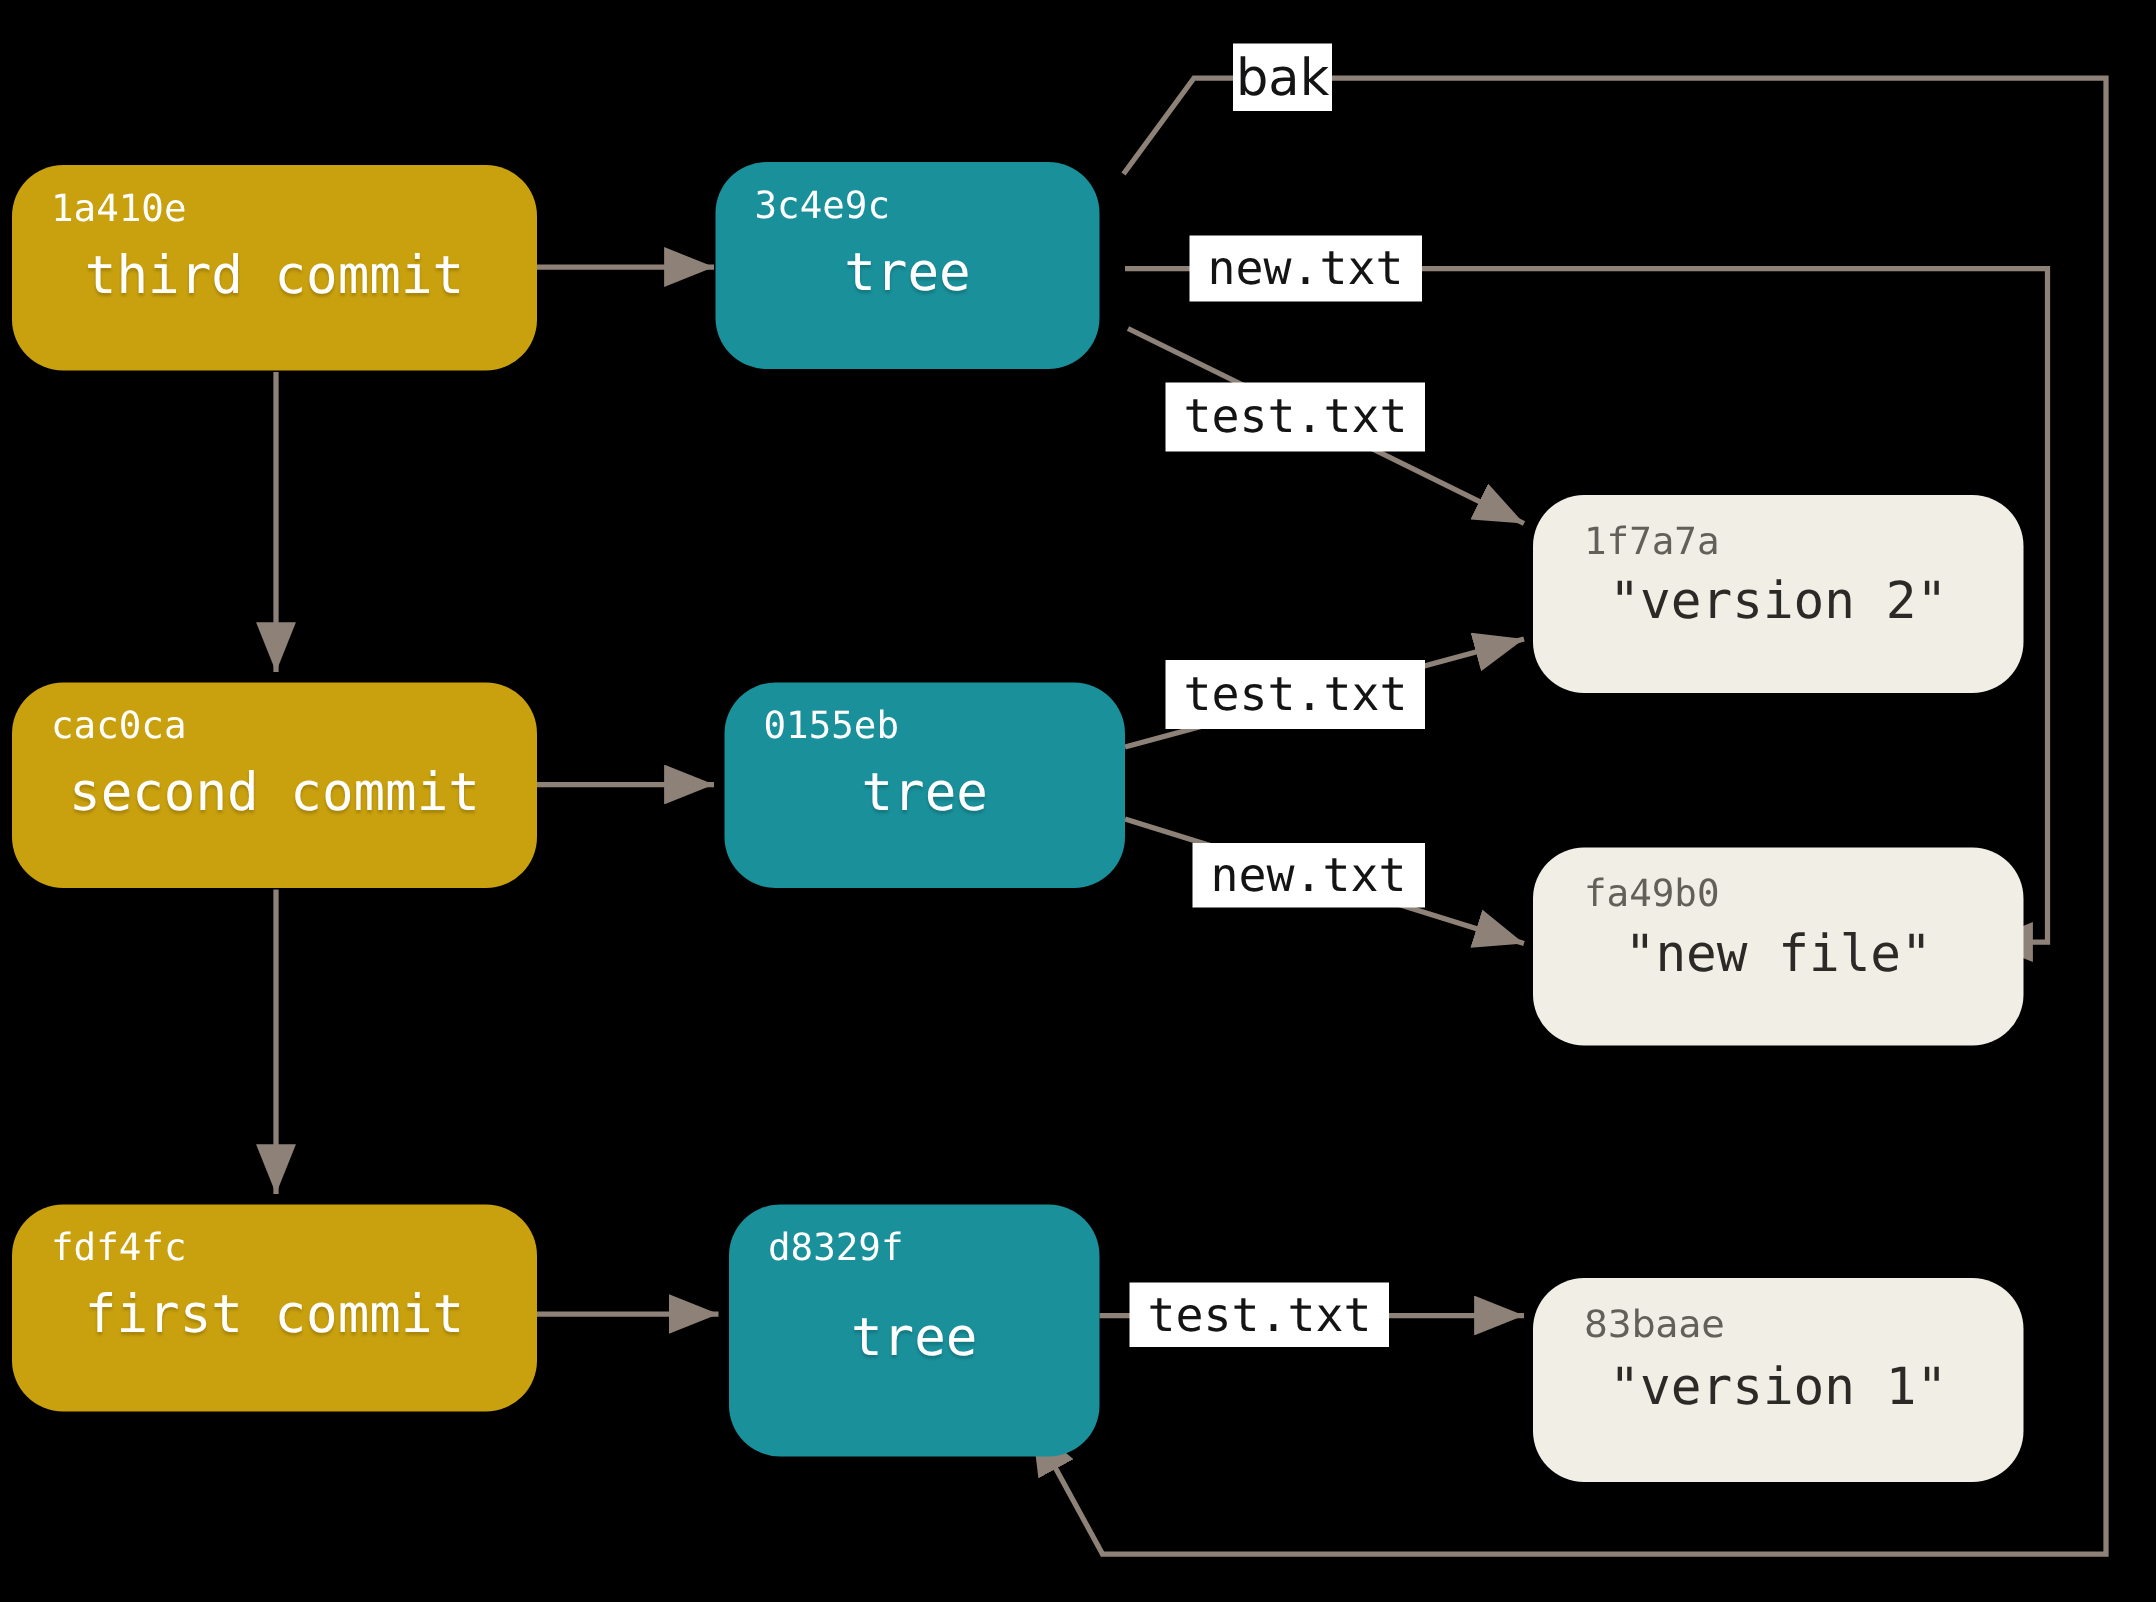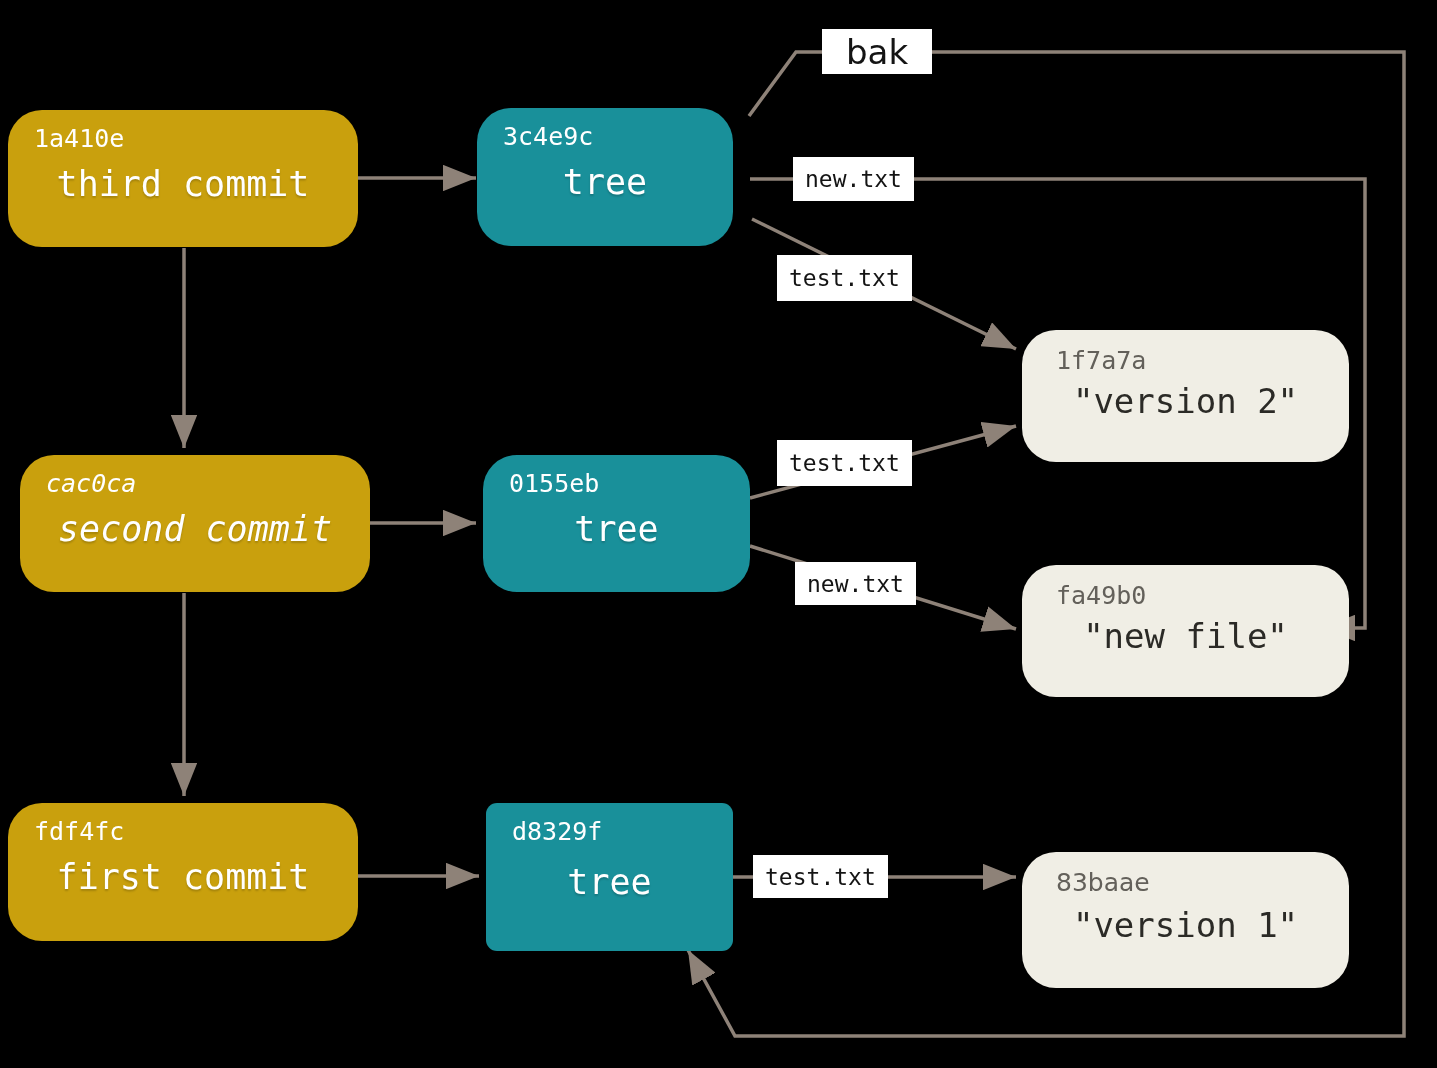--- a/index.html
+++ b/index.html
@@ -44,25 +44,25 @@
   .tree{background:var(--tree);}
   .blob{background:var(--blob);width:327px;height:132px;}
   .blob .hash{left:34px;top:16px;color:var(--blob_hash_text);}
   .blob .title{font-size:34px;color:var(--blob_label_text);text-shadow:none;}
   .blob .sans-hash{font-family:"DejaVu Sans","Liberation Sans",sans-serif;}
   .edge-label{
     position:absolute;z-index:3;
     display:flex;align-items:center;
     padding:0 12px;white-space:nowrap;
     background:var(--label_bg);color:var(--label_text);
-    font-size:23px;
+    font-size:31px;
   }
   .edge-label.sans{
     font-family:"DejaVu Sans","Liberation Sans",sans-serif;
-    font-size:34px;padding:0 24px;
+    font-size:34px;padding:0 2px;
   }
 </style>
 </head>
 <body>
 
 <div id="canvas">
 
   <svg id="edges" width="1437" height="1068" viewBox="0 0 1437 1068">
     <defs>
       <marker id="arrow" viewBox="0 0 10 8" refX="10" refY="4" markerWidth="9.5" markerHeight="7.6" orient="auto">
@@ -79,38 +79,38 @@
     <path class="edge" d="M 752 219 L 1016 349" marker-end="url(#arrow)"></path>
     <path class="edge" d="M 750 498 L 1016 426" marker-end="url(#arrow)"></path>
     <path class="edge" d="M 750 546 L 1016 629" marker-end="url(#arrow)"></path>
     <path class="edge" d="M 733 877 H 1016" marker-end="url(#arrow)"></path>
   </svg>
 
   <div class="node commit" style="left:8px;top:110px;padding-left:48px;">
     <div class="hash">1a410e</div>
     <div class="title">third commit</div>
   </div>
-  <div class="node commit" style="left:20px;top:455px;font-style:italic;">
+  <div class="node commit" style="left:8px;top:455px;">
     <div class="hash">cac0ca</div>
     <div class="title">second commit</div>
   </div>
   <div class="node commit" style="left:8px;top:803px;height:138px;padding-left:12px;">
     <div class="hash">fdf4fc</div>
     <div class="title">first commit</div>
   </div>
 
   <div class="node tree" style="left:477px;top:108px;width:256px;height:138px;">
     <div class="hash">3c4e9c</div>
     <div class="title">tree</div>
   </div>
   <div class="node tree" style="left:483px;top:455px;width:267px;height:137px;">
     <div class="hash">0155eb</div>
     <div class="title">tree</div>
   </div>
-  <div class="node tree" style="left:486px;top:803px;width:247px;height:148px;border-radius:11px;">
+  <div class="node tree" style="left:486px;top:803px;width:247px;height:168px;">
     <div class="hash">d8329f</div>
     <div class="title">tree</div>
   </div>
 
   <div class="node blob" style="left:1022px;top:330px;">
     <div class="hash">1f7a7a</div>
     <div class="title">"version 2"</div>
   </div>
   <div class="node blob" style="left:1022px;top:565px;">
     <div class="hash">fa49b0</div>

